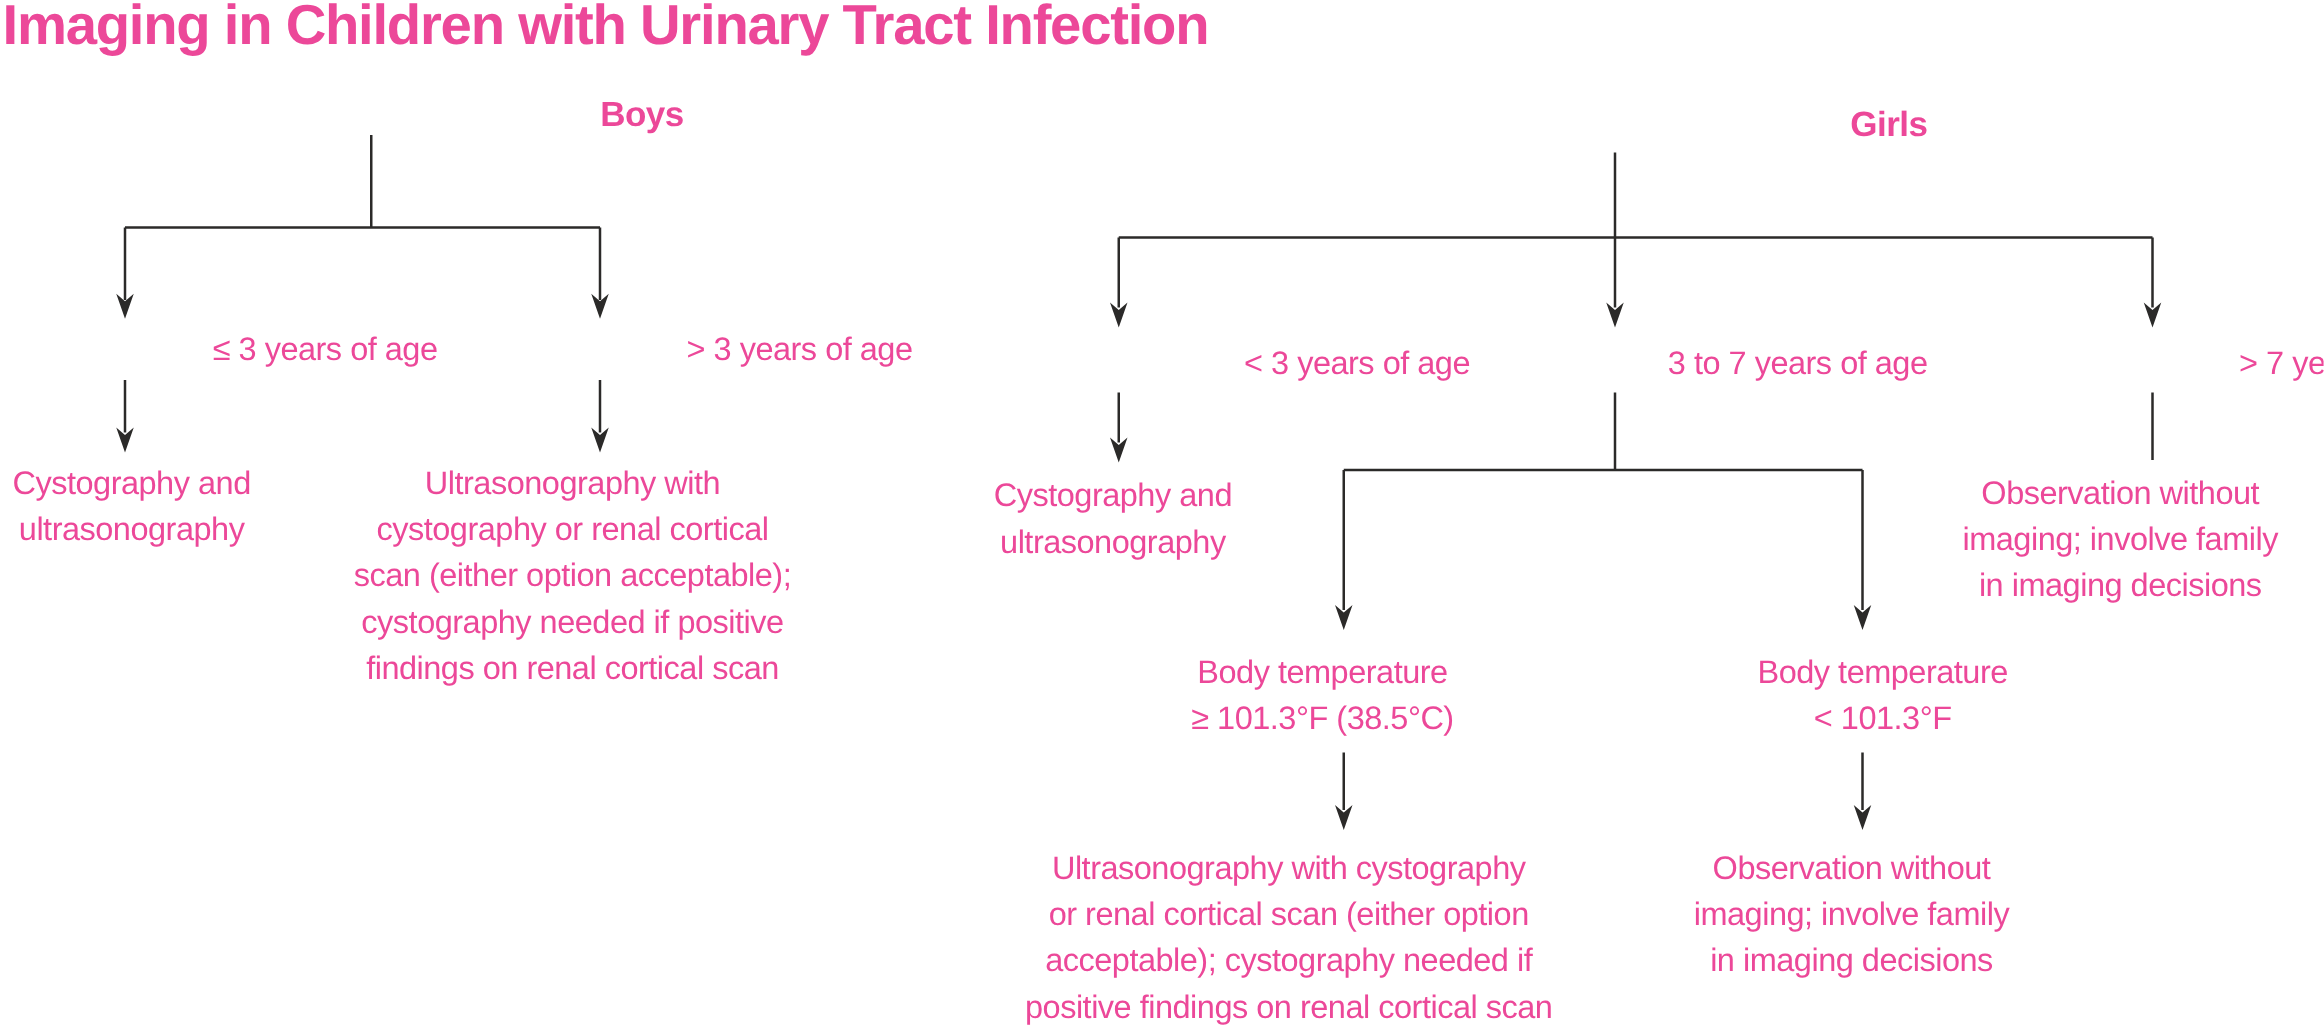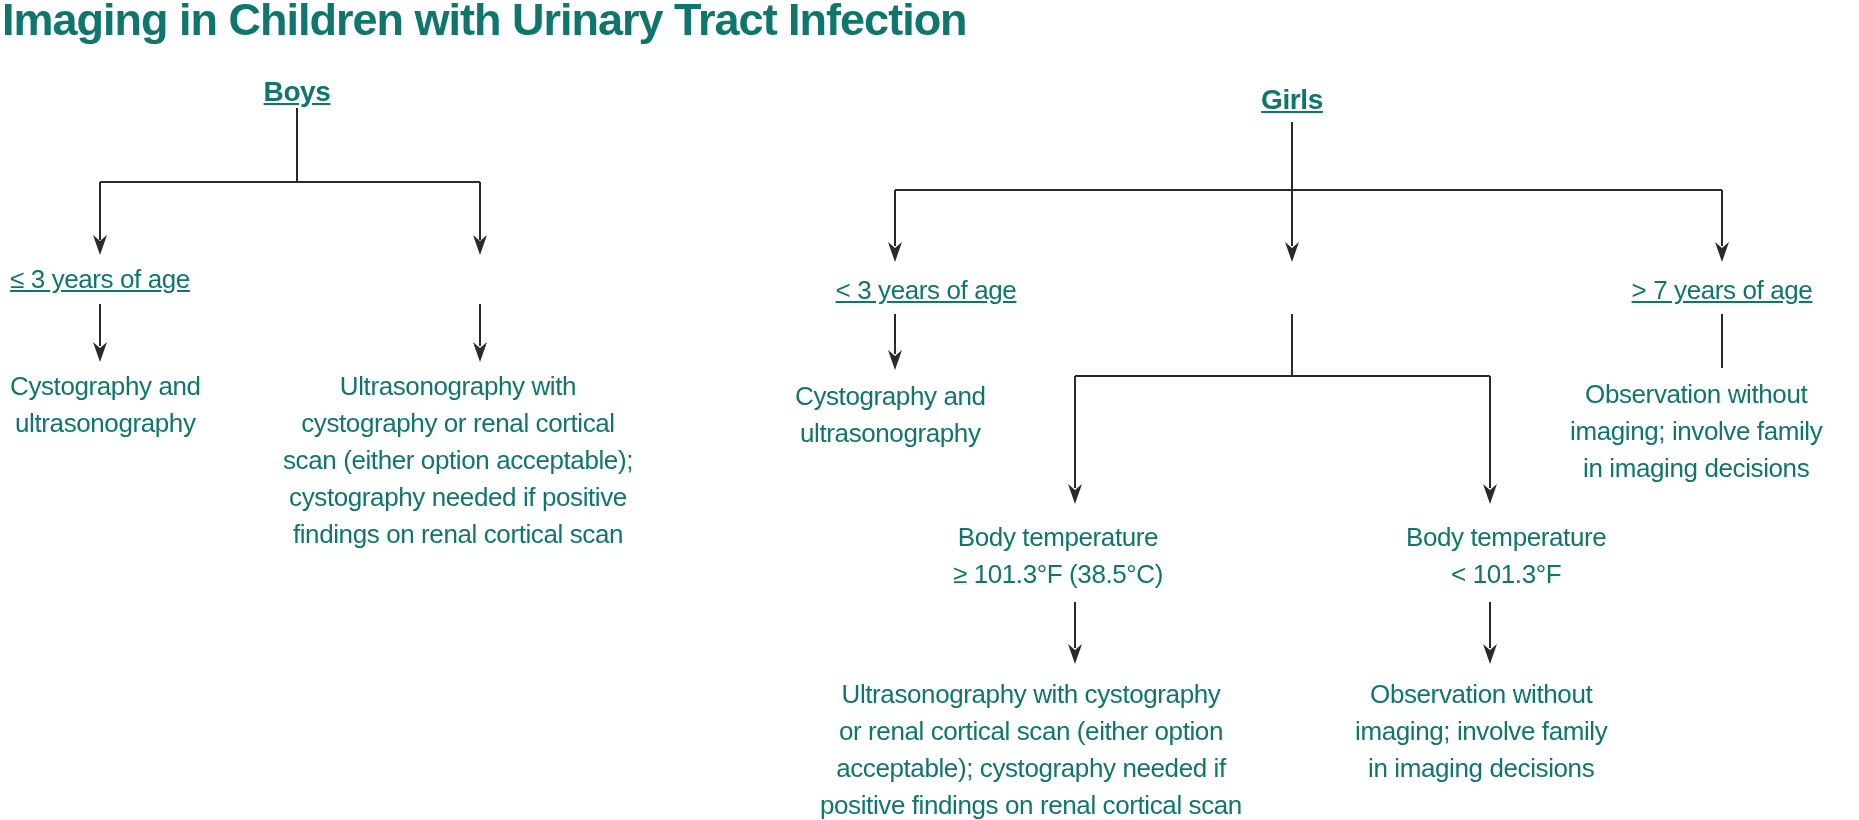--- a/index.html
+++ b/index.html
@@ -2,35 +2,35 @@
 <html><head>
 <meta charset="utf-8">
 <style>
   html,body{margin:0;padding:0;background:#ffffff;}
   #stage{
     position:relative;
     width:1859px;height:820px;
     background:#ffffff;
     overflow:hidden;
     font-family:"Liberation Sans", sans-serif;
-    color:#0f766e;
+    color:#ec4899;
   }
   #connectors{position:absolute;left:0;top:0;}
   .title{
     position:absolute;left:2px;top:-6px;
     font-size:45px;font-weight:bold;letter-spacing:-1px;
     white-space:nowrap;
   }
   .node{
     position:absolute;
     font-size:26px;line-height:37px;letter-spacing:-0.4px;
     white-space:pre-line;
   }
   .root{font-weight:bold;font-size:28px;}
-  .centered{width:500px;text-align:center;text-decoration:underline;}
+  .centered{width:500px;text-align:right;}
   .leaf{text-align:center;}
   svg path{stroke:#2b2a29;stroke-width:2;fill:none;}
   svg polygon{fill:#2b2a29;stroke:none;}
 </style>
 </head>
 <body>
 
 <div id="stage">
 
   <svg id="connectors" width="1859" height="820" aria-hidden="true">
@@ -66,30 +66,32 @@
     <polygon points="1068,484 1075,504 1082,484 1075,490"></polygon>
     <polygon points="1483,484 1490,504 1497,484 1490,490"></polygon>
     <polygon points="1068,644 1075,664 1082,644 1075,650"></polygon>
     <polygon points="1483,644 1490,664 1497,644 1490,650"></polygon>
   </svg>
 
   <div class="title">Imaging in Children with Urinary Tract Infection</div>
 
   <div class="node root centered" style="left:47px;top:73px;">Boys</div>
   <div class="node centered" style="left:-150px;top:261px;">≤ 3 years of age</div>
+  <div class="node centered" style="left:230px;top:261px;">&gt; 3 years of age</div>
   <div class="node leaf" style="left:10px;top:368px;">Cystography and
 ultrasonography</div>
   <div class="node leaf" style="left:283px;top:368px;">Ultrasonography with
 cystography or renal cortical
 scan (either option acceptable);
 cystography needed if positive
 findings on renal cortical scan</div>
 
   <div class="node root centered" style="left:1042px;top:81px;">Girls</div>
   <div class="node centered" style="left:676px;top:272px;">&lt; 3 years of age</div>
+  <div class="node centered" style="left:1042px;top:272px;">3 to 7 years of age</div>
   <div class="node centered" style="left:1472px;top:272px;">&gt; 7 years of age</div>
   <div class="node leaf" style="left:795px;top:378px;">Cystography and
 ultrasonography</div>
   <div class="node leaf" style="left:953px;top:519px;">Body temperature
 ≥ 101.3°F (38.5°C)</div>
   <div class="node leaf" style="left:1406px;top:519px;">Body temperature
 &lt; 101.3°F</div>
   <div class="node leaf" style="left:820px;top:676px;">Ultrasonography with cystography
 or renal cortical scan (either option
 acceptable); cystography needed if

